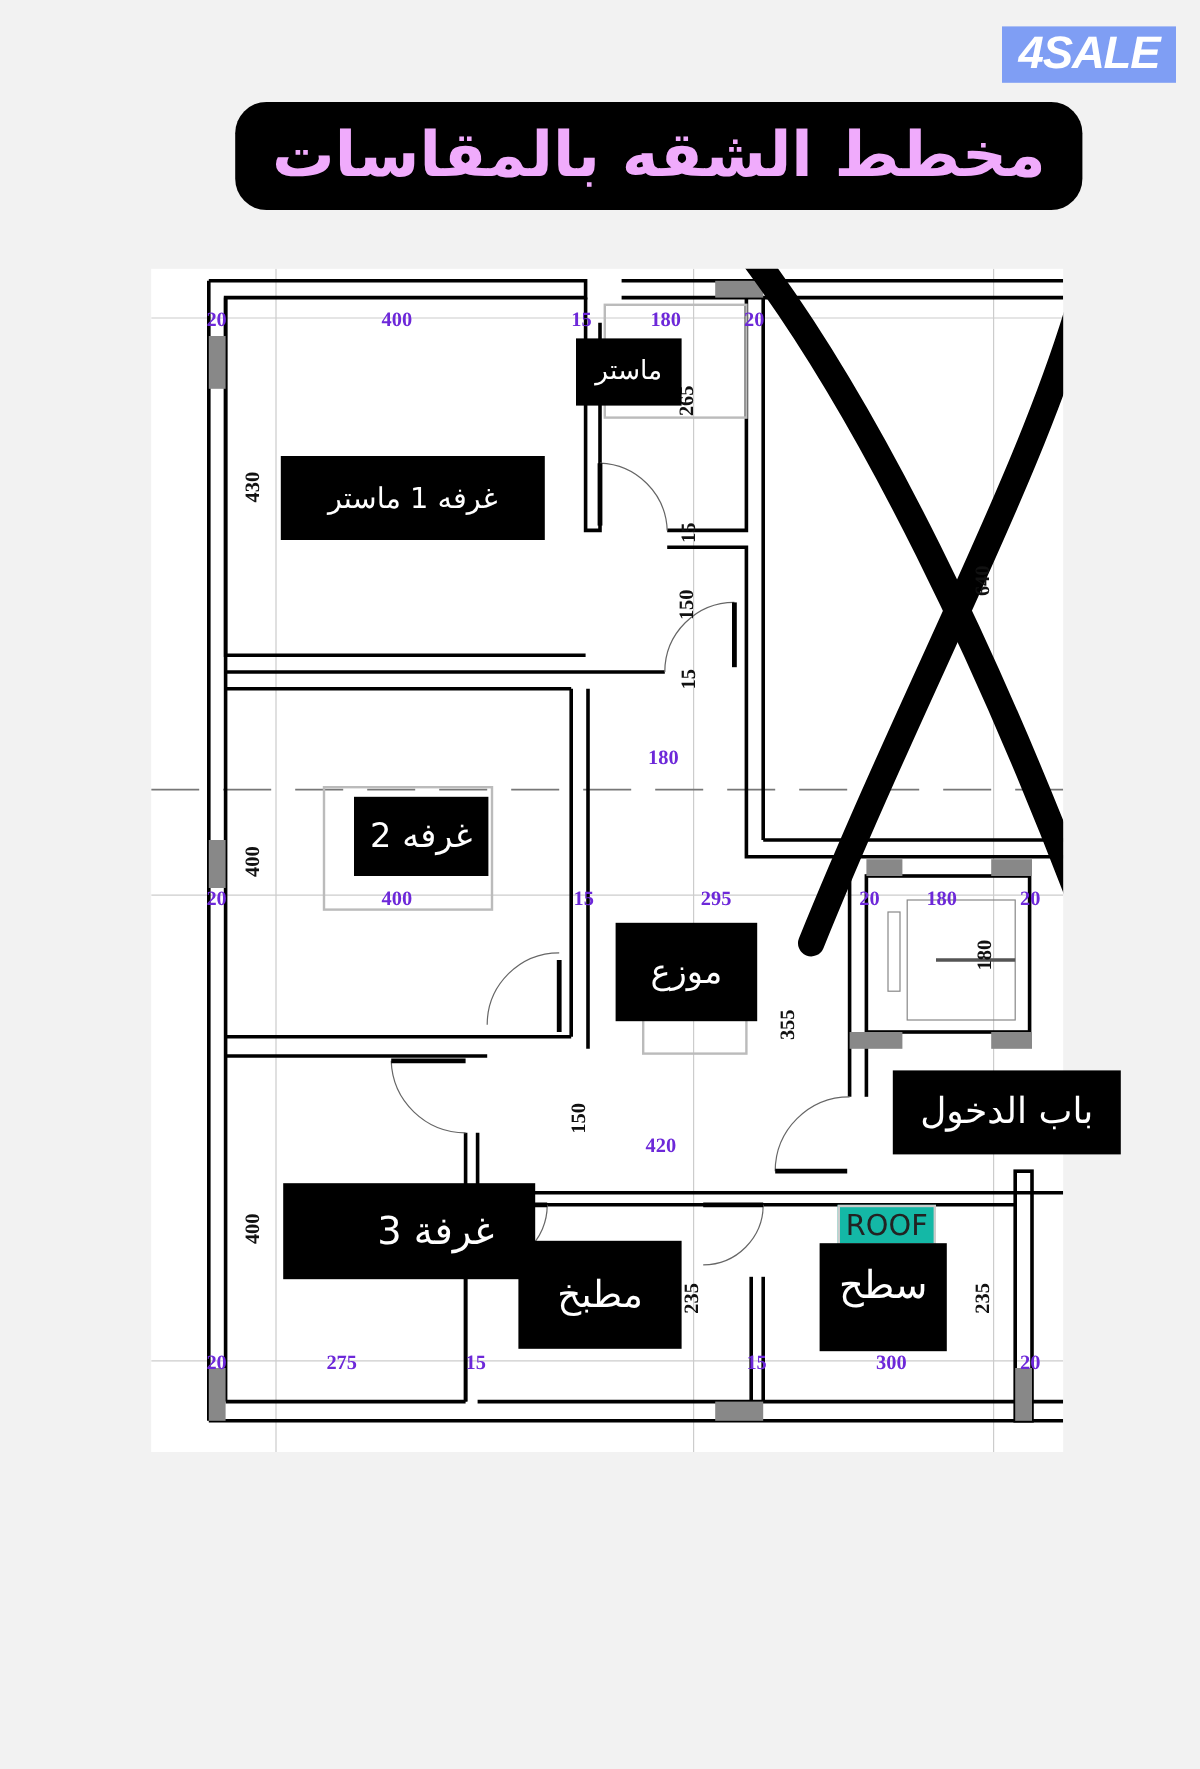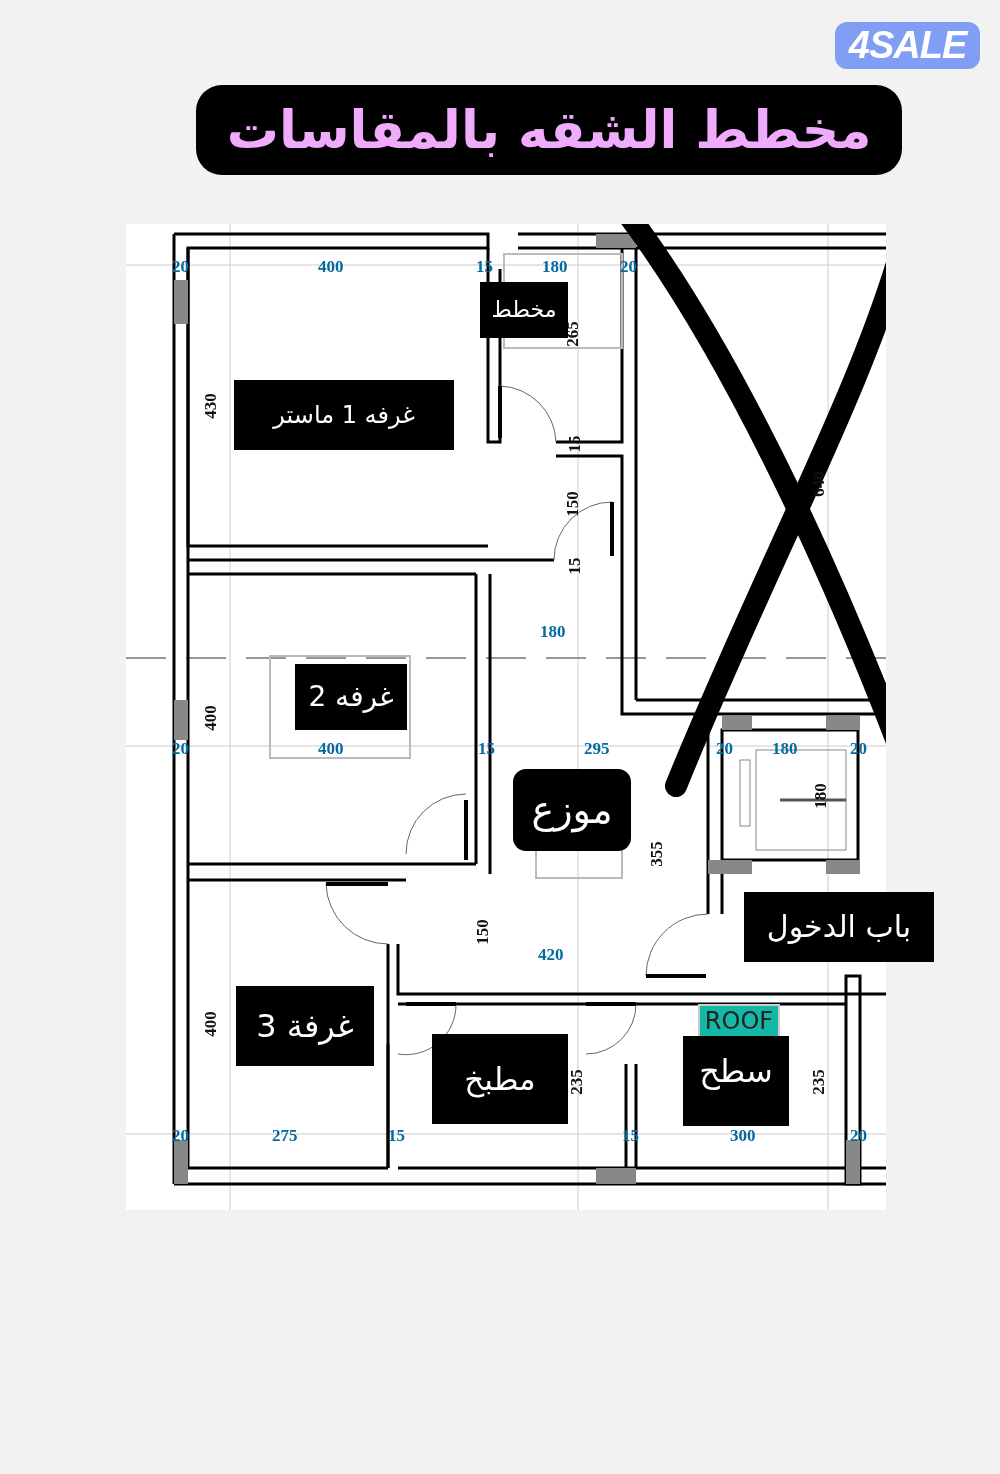--- a/index.html
+++ b/index.html
@@ -1,22 +1,22 @@
 <!DOCTYPE html>
 <html><head>
 <meta charset="utf-8">
 <style>
   html,body{margin:0;padding:0;}
   body{width:1000px;height:1474px;background:#f2f2f2;position:relative;overflow:hidden;font-family:"DejaVu Sans",sans-serif;}
-  .logo{position:absolute;left:835px;top:22px;width:145px;height:47px;background:#7f9ef4;border-radius:12px;color:#fff;font:italic bold 38px/47px "Liberation Sans",sans-serif;text-align:center;letter-spacing:-1px;}
+  .logo{position:absolute;left:835px;top:22px;width:145px;height:47px;background:#7f9ef4;border-radius:0;color:#fff;font:italic bold 38px/47px "Liberation Sans",sans-serif;text-align:center;letter-spacing:-1px;}
   .title-pill{position:absolute;left:196px;top:85px;width:706px;height:90px;background:#000;border-radius:26px;color:#f0abfc;font:bold 52px/90px "DejaVu Sans",sans-serif;text-align:center;direction:rtl;}
   .plan{position:absolute;left:126px;top:224px;width:760px;height:986px;background:#fff;}
   svg.draw{position:absolute;left:0;top:0;}
   .lbl{position:absolute;background:#000;color:#fff;direction:rtl;text-align:center;font-family:"DejaVu Sans",sans-serif;white-space:nowrap;}
-  .dim{position:absolute;font:bold 17px "Liberation Serif",serif;color:#0369a1;text-align:center;}
+  .dim{position:absolute;font:bold 17px "Liberation Serif",serif;color:#6d28d9;text-align:center;}
   .dimv{position:absolute;font:bold 17px "Liberation Serif",serif;color:#111;transform:rotate(-90deg);transform-origin:center;}
   .roof{position:absolute;left:698px;top:1004px;width:78px;height:30px;background:#14b8a6;border:2px solid #ccc;font:24px/30px "DejaVu Sans",sans-serif;color:#222;text-align:center;}
 </style>
 </head>
 <body>
 
 <div class="logo">4SALE</div>
 <div class="title-pill">مخطط الشقه بالمقاسات</div>
 
 <div class="plan">
@@ -151,20 +151,20 @@
   <div class="dim" style="left:146px;top:902px;">275</div>
   <div class="dim" style="left:262px;top:902px;">15</div>
   <div class="dim" style="left:370px;top:872px;">305</div>
   <div class="dim" style="left:496px;top:902px;">15</div>
   <div class="dim" style="left:604px;top:902px;">300</div>
   <div class="dim" style="left:724px;top:902px;">20</div>
 
   <div class="roof" style="left:572px;top:780px;">ROOF</div>
 </div>
 
-<div class="lbl" style="left:480px;top:282px;width:88px;height:56px;font-size:22px;line-height:56px;">مخطط</div>
+<div class="lbl" style="left:480px;top:282px;width:88px;height:56px;font-size:22px;line-height:56px;">ماستر</div>
 <div class="lbl" style="left:234px;top:380px;width:220px;height:70px;font-size:24px;line-height:70px;">غرفه 1 ماستر</div>
 <div class="lbl" style="left:295px;top:664px;width:112px;height:66px;font-size:28px;line-height:66px;">غرفه 2</div>
-<div class="lbl" style="left:513px;top:769px;width:118px;height:82px;font-size:38px;line-height:82px;border-radius:13px;">موزع</div>
+<div class="lbl" style="left:513px;top:769px;width:118px;height:82px;font-size:28px;line-height:82px;">موزع</div>
 <div class="lbl" style="left:744px;top:892px;width:190px;height:70px;font-size:30px;line-height:70px;">باب الدخول</div>
-<div class="lbl" style="left:236px;top:986px;width:138px;height:80px;font-size:32px;line-height:80px;">غرفة 3</div>
+<div class="lbl" style="left:236px;top:986px;width:166px;height:80px;font-size:32px;line-height:80px;padding-left:44px;">غرفة 3</div>
 <div class="lbl" style="left:432px;top:1034px;width:136px;height:90px;font-size:31px;line-height:90px;">مطبخ</div>
 <div class="lbl" style="left:683px;top:1036px;width:106px;height:90px;font-size:32px;line-height:70px;">سطح</div>
 
 </body></html>

